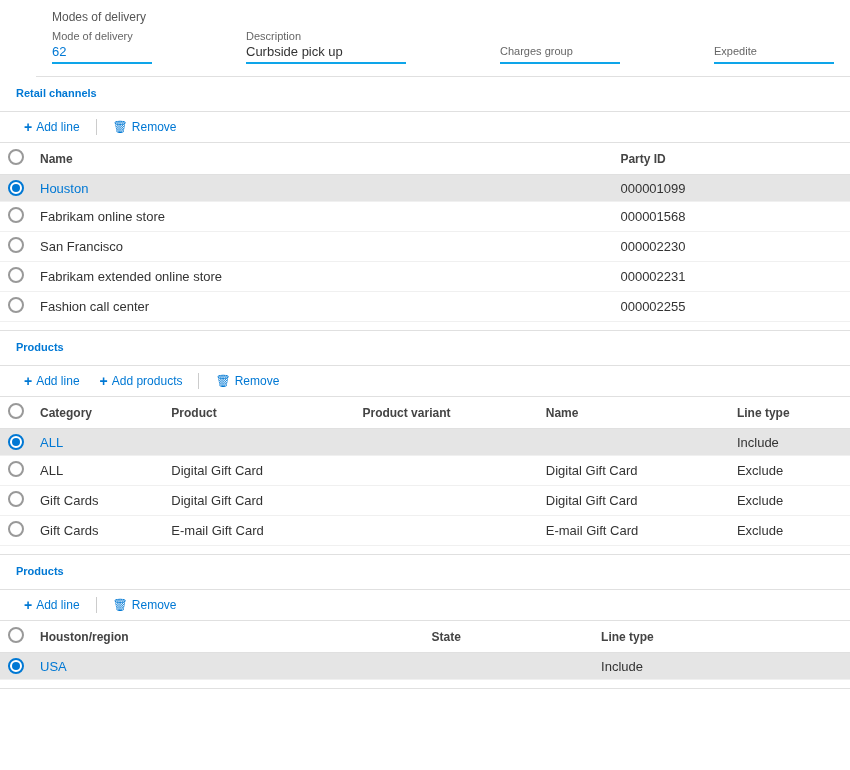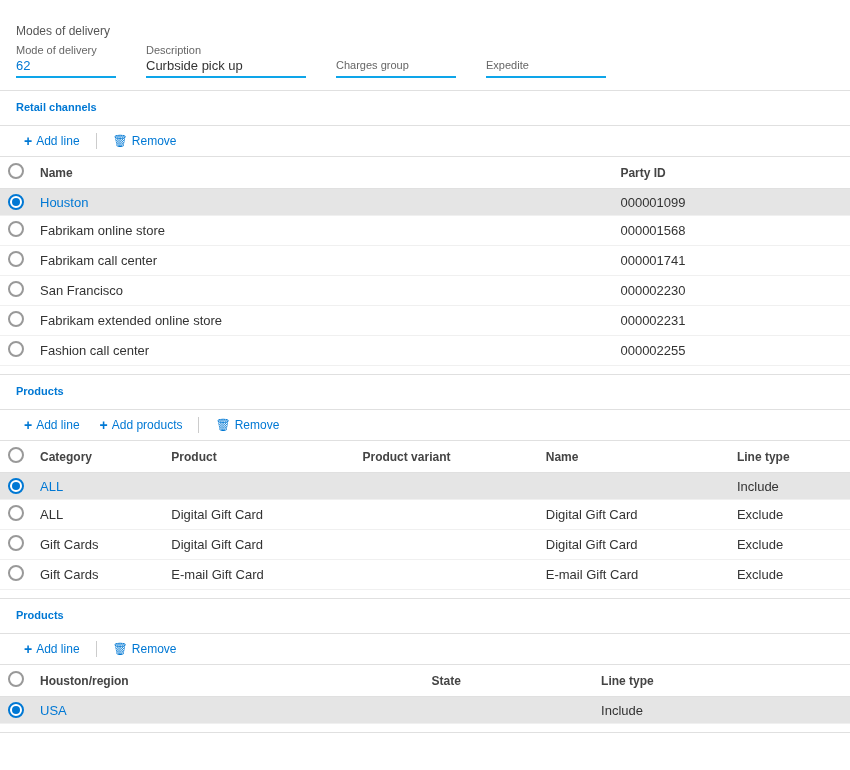--- a/index.html
+++ b/index.html
@@ -6,34 +6,36 @@
     body {
       font-family: 'Segoe UI', Tahoma, Geneva, Verdana, sans-serif;
       font-size: 13px;
       color: #333;
       background: #fff;
       width: 850px;
       min-height: 770px;
     }
 
     .top-section {
-      padding: 24px 16px 12px 16px;
+      padding: 10px 16px 12px 16px;
       border-bottom: 1px solid #e0e0e0;
+      margin-left: 36px;
     }
 
     .section-label {
       font-size: 12px;
       color: #555;
       margin-bottom: 6px;
     }
 
     .fields-row {
       display: flex;
       gap: 30px;
       align-items: flex-end;
+      justify-content: space-between;
     }
 
     .field-group {
       display: flex;
       flex-direction: column;
       min-width: 100px;
     }
 
     .field-group label {
       font-size: 11px;
@@ -250,25 +252,20 @@
             <td class="link-cell">Houston</td>
             <td>000001099</td>
           </tr>
           <tr>
             <td class="checkbox-col"><div class="radio-circle" style="border: 2px solid rgb(153, 153, 153);"></div></td>
             <td>Fabrikam online store</td>
             <td>000001568</td>
           </tr>
           <tr>
             <td class="checkbox-col"><div class="radio-circle" style="border: 2px solid rgb(153, 153, 153);"></div></td>
-            <td>Fabrikam call center</td>
-            <td>000001741</td>
-          </tr>
-          <tr>
-            <td class="checkbox-col"><div class="radio-circle" style="border: 2px solid rgb(153, 153, 153);"></div></td>
             <td>San Francisco</td>
             <td>000002230</td>
           </tr>
           <tr>
             <td class="checkbox-col"><div class="radio-circle" style="border: 2px solid rgb(153, 153, 153);"></div></td>
             <td>Fabrikam extended online store</td>
             <td>000002231</td>
           </tr>
           <tr>
             <td class="checkbox-col"><div class="radio-circle" style="border: 2px solid rgb(153, 153, 153);"></div></td>

